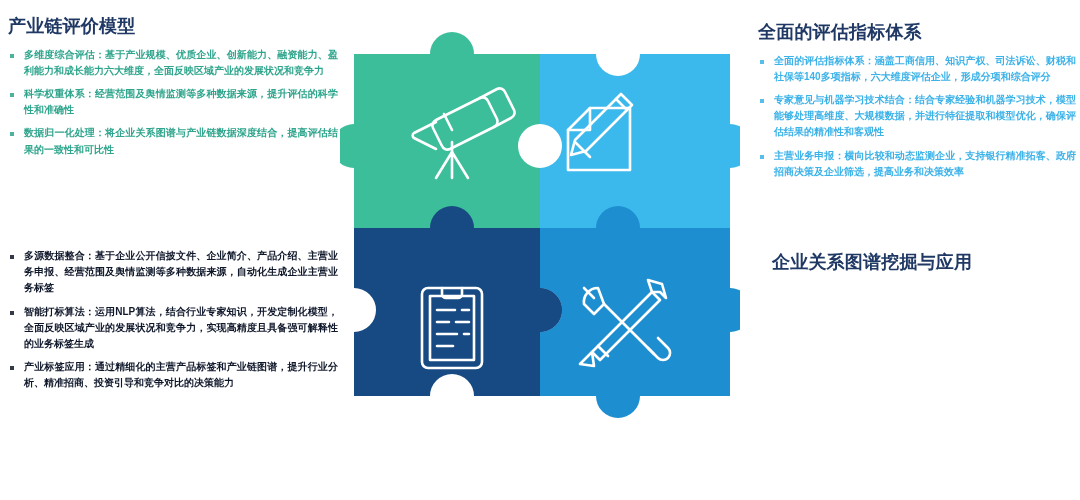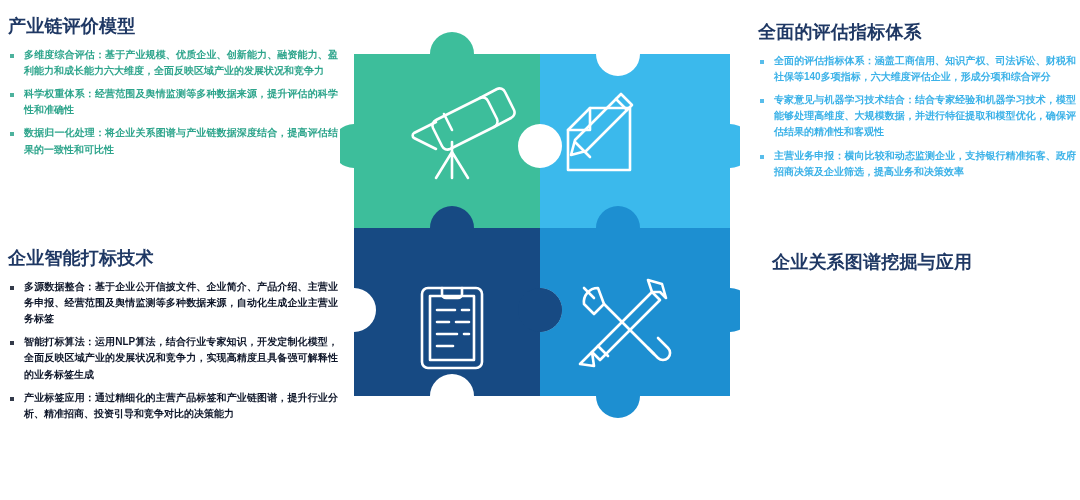--- a/index.html
+++ b/index.html
@@ -92,21 +92,20 @@
   <div class="block block-tl">
     <div class="heading">产业链评价模型</div>
     <ul class="bullets c-green">
       <li>多维度综合评估：基于产业规模、优质企业、创新能力、融资能力、盈利能力和成长能力六大维度，全面反映区域产业的发展状况和竞争力</li>
       <li>科学权重体系：经营范围及舆情监测等多种数据来源，提升评估的科学性和准确性</li>
       <li>数据归一化处理：将企业关系图谱与产业链数据深度结合，提高评估结果的一致性和可比性</li>
     </ul>
   </div>
 
   <div class="block block-bl">
-    <div class="heading">企业智能打标技术</div>
     <ul class="bullets c-navy">
       <li>多源数据整合：基于企业公开信披文件、企业简介、产品介绍、主营业务申报、经营范围及舆情监测等多种数据来源，自动化生成企业主营业务标签</li>
       <li>智能打标算法：运用NLP算法，结合行业专家知识，开发定制化模型，全面反映区域产业的发展状况和竞争力，实现高精度且具备强可解释性的业务标签生成</li>
       <li>产业标签应用：通过精细化的主营产品标签和产业链图谱，提升行业分析、精准招商、投资引导和竞争对比的决策能力</li>
     </ul>
   </div>
 
   <div class="block block-tr">
     <div class="heading">全面的评估指标体系</div>
     <ul class="bullets c-lblue">

